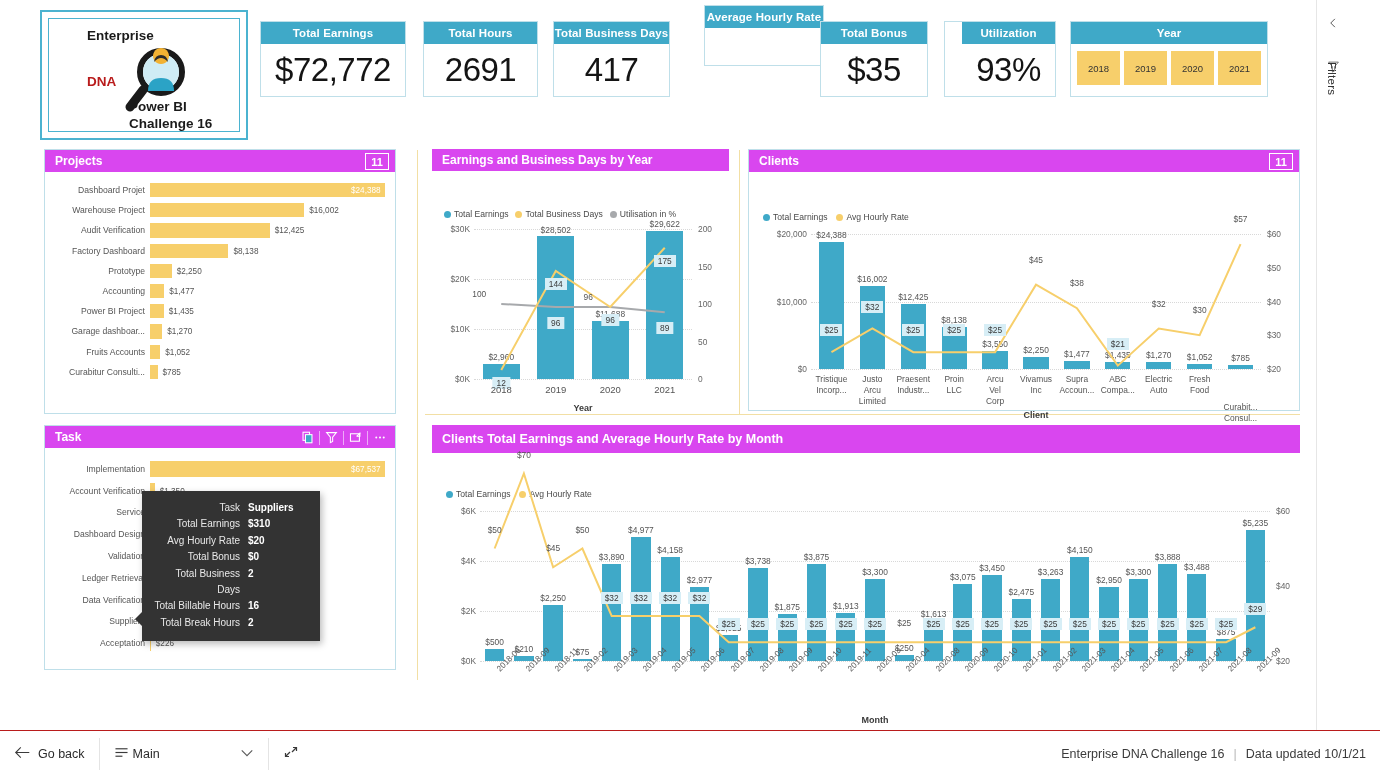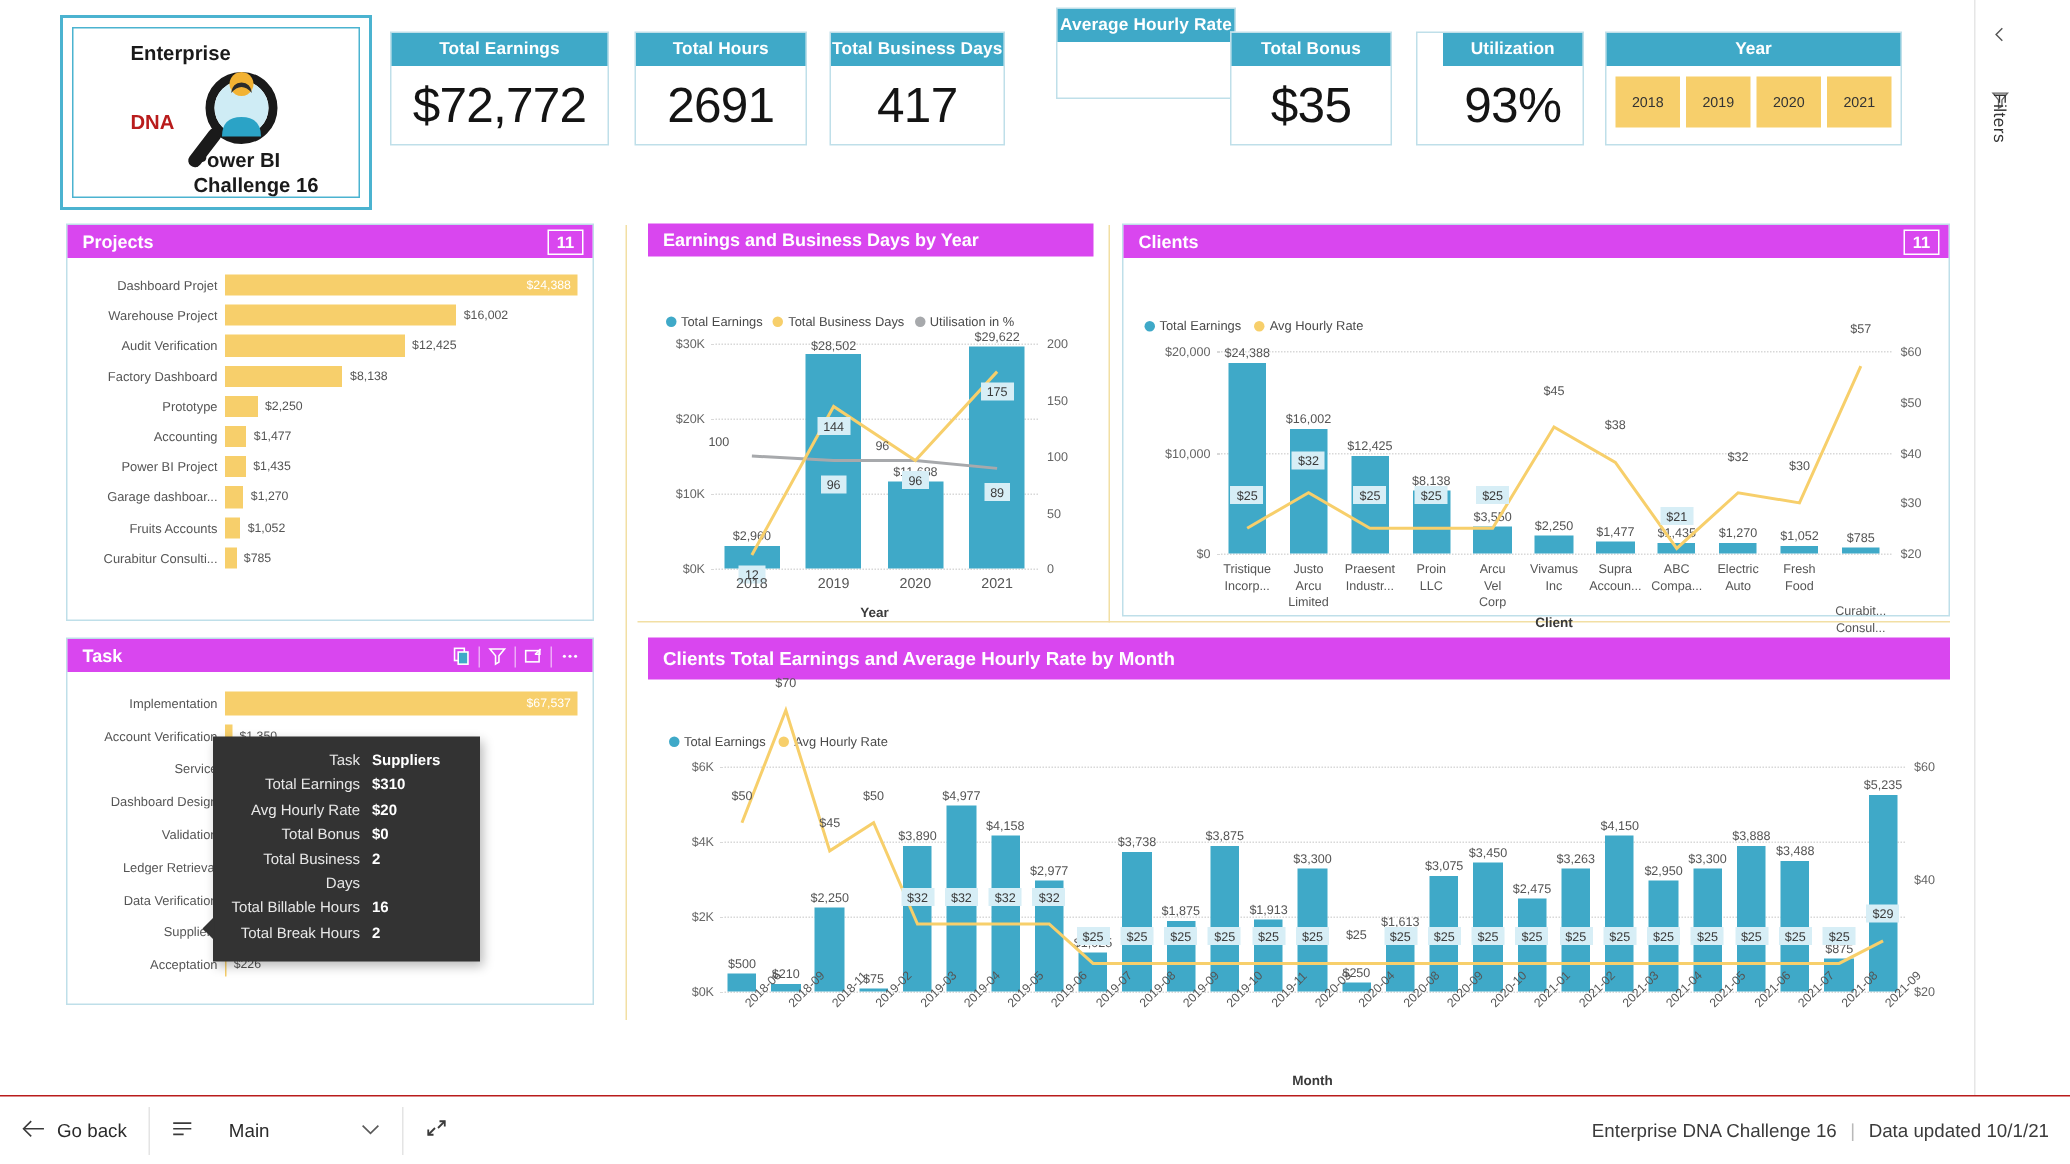--- a/index.html
+++ b/index.html
@@ -131,21 +131,21 @@
     writing-mode: vertical-rl; letter-spacing: .3px;
   }
 
   
   .bottombar {
     position: absolute; left: 0; bottom: 0; width: 1380px; height: 46px;
     background: #fff; border-top: 1px solid #b91c1c; display: flex; align-items: center;
   }
   .bb-item { display: flex; align-items: center; gap: 7px; height: 46px; padding: 0 14px; font-size: 12.5px; color: #2b2b2b; cursor: pointer; }
   .bb-sep { width: 1px; height: 32px; background: #e4e4e4; }
-  .bb-page { display: flex; align-items: center; gap: 24px; width: 168px; }
+  .bb-page { display: flex; align-items: center; gap: 4px; width: 168px; }
   .bb-page-label { flex: 1; }
   .bb-right { margin-left: auto; padding-right: 14px; font-size: 12.5px; color: #3b3b3b; display: flex; gap: 9px; align-items: center; }
   .bb-divider { color: #b9b9b9; }
 </style>
 </head>
 <body>
 
 <div class="canvas">
   <div class="report">
 

